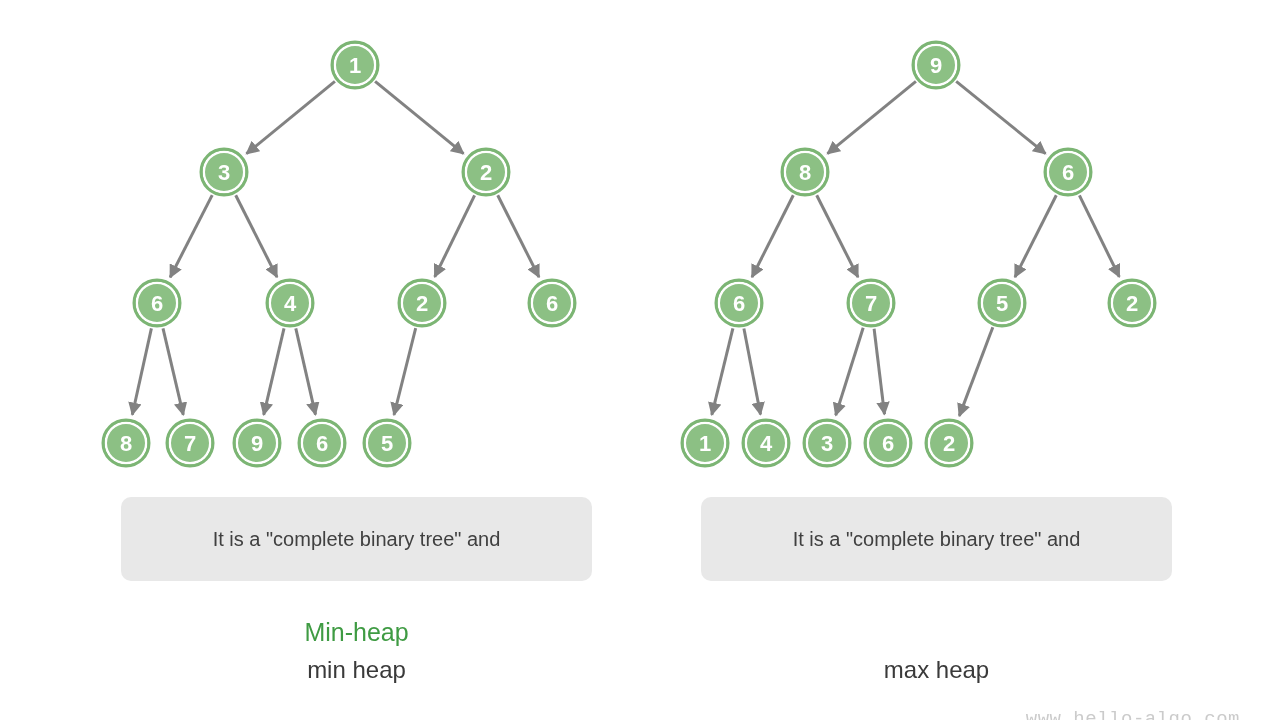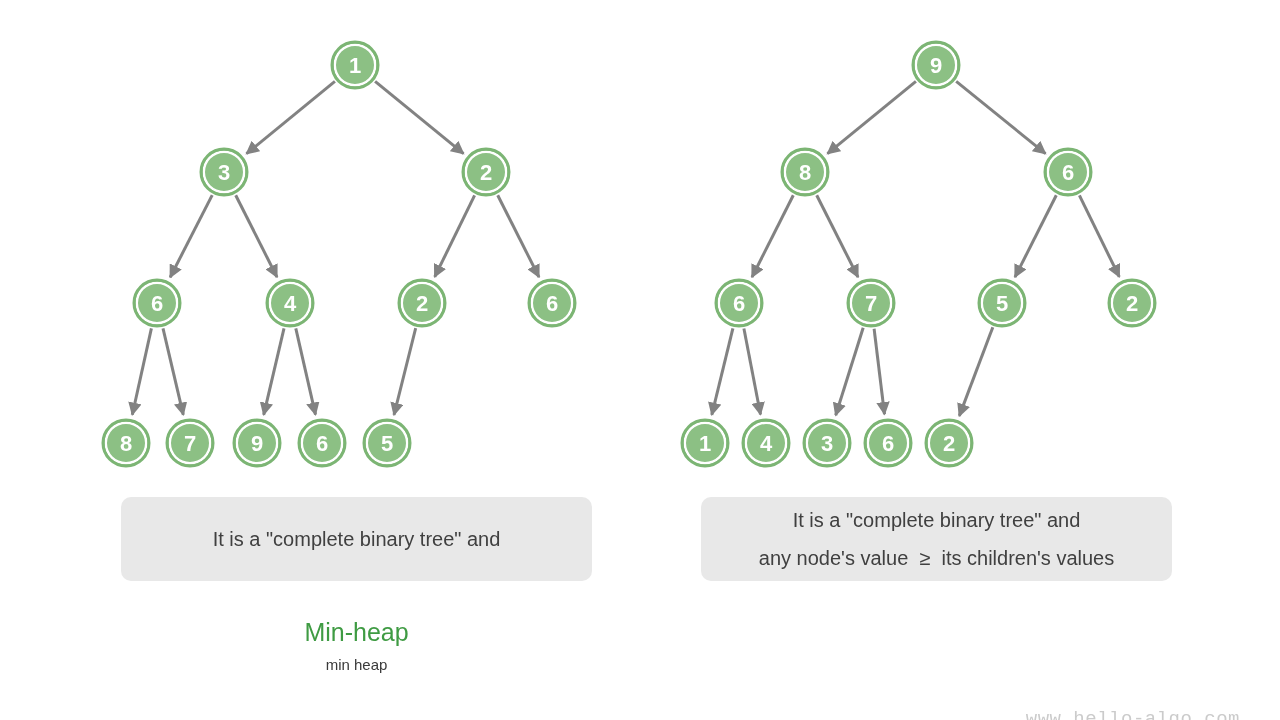--- a/index.html
+++ b/index.html
@@ -62,21 +62,21 @@
     font-weight: normal;
     color: var(--title-green, #3f9b43);
   }
   .heap-title.pos-left  { left: 121px; }
   .heap-title.pos-right { left: 701px; }
   .heap-subtitle {
     position: absolute;
     top: 656px;
     width: 471px;
     text-align: center;
-    font-size: 15px;
+    font-size: 24px;
     color: var(--subtitle-text, #3a3a3a);
   }
   .heap-subtitle.pos-left  { left: 121px; }
   .heap-subtitle.pos-right { left: 701px; }
   .watermark {
     position: absolute;
     top: 678px;
     right: 40px;
     font-family: Liberation Mono, monospace;
     font-size: 19px;
@@ -147,22 +147,22 @@
       <div class="node" style="left: 827px; top: 443px;">3</div>
       <div class="node" style="left: 888px; top: 443px;">6</div>
       <div class="node" style="left: 949px; top: 443px;">2</div>
     </div>
 
   <div class="caption-box pos-left">
     <div class="caption-line">It is a "complete binary tree" and</div>
   </div>
   <div class="caption-box pos-right">
     <div class="caption-line">It is a "complete binary tree" and</div>
-    <div class="caption-line">any node's value  ≥  its children's values</div>
   </div>
 
   <div class="heap-title pos-left">Min-heap</div>
 
   <div class="heap-subtitle pos-left">min heap</div>
+  <div class="heap-subtitle pos-right">max heap</div>
 
   <div class="watermark">www.hello-algo.com</div>
 
 </div>
 
 </body></html>

